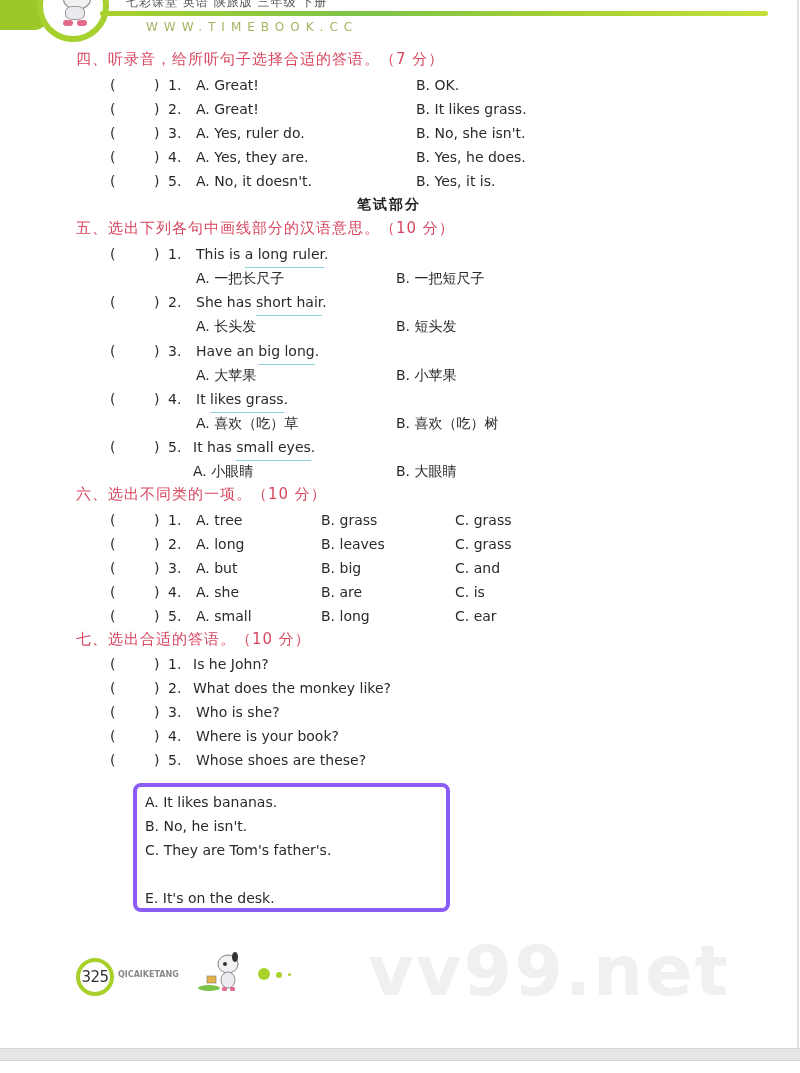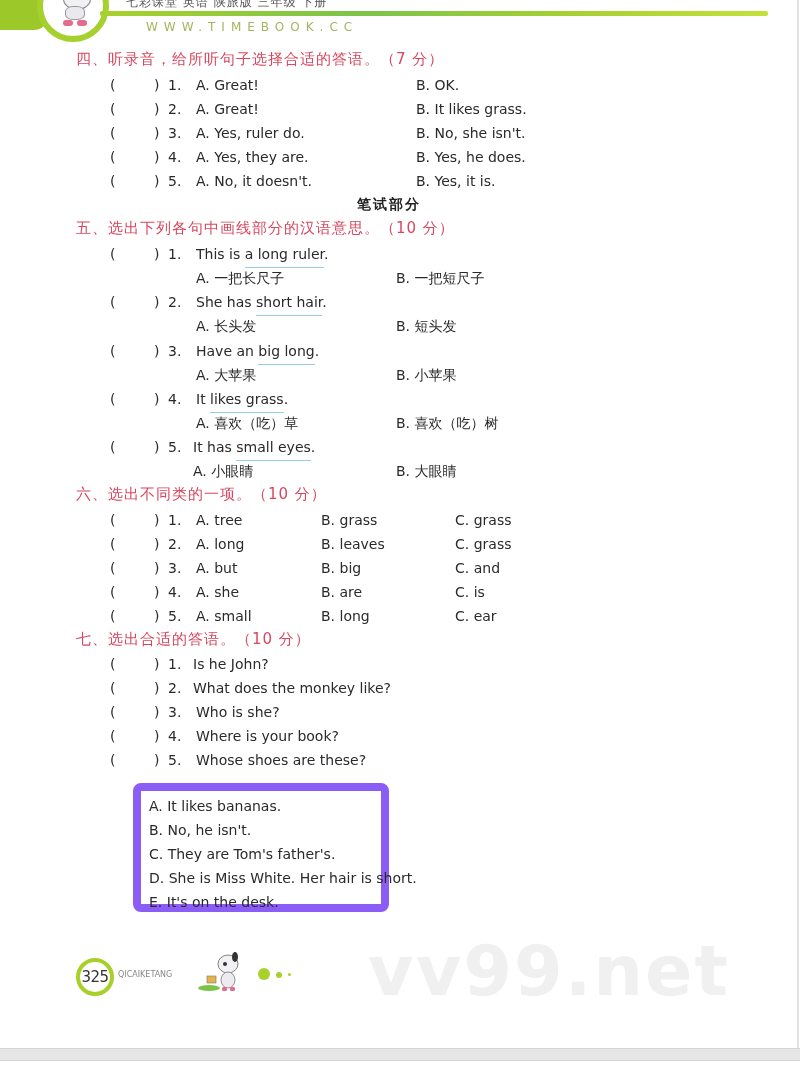--- a/index.html
+++ b/index.html
@@ -22,26 +22,26 @@
     .center-title { position: absolute; left: 357px; font-size: 14px; font-weight: bold; color: #222; letter-spacing: 2px; }
 
     .row { position: absolute; left: 0; height: 22px; font-size: 14px; white-space: nowrap; line-height: 22px; }
     .paren-l { position: absolute; left: 110px; }
     .paren-r { position: absolute; left: 154px; }
     .num { position: absolute; left: 168px; }
     .abs { position: absolute; }
     .ul { border-bottom: 1.5px solid #8fd0e2; padding-bottom: 5px; }
 
     
-    .choice-box { position: absolute; left: 133px; top: 783px; width: 256px; height: 129px; border: 8px solid #8b5cf6; border-radius: 8px; }
+    .choice-box { position: absolute; left: 133px; top: 783px; width: 317px; height: 129px; border: 4px solid #8b5cf6; border-radius: 8px; }
     .choice { position: absolute; left: 8px; font-size: 14px; white-space: nowrap; }
 
     
     .page-circle { position: absolute; left: 76px; top: 958px; width: 38px; height: 38px; border-radius: 50%; border: 4px solid #a7d02b; background: #fff; text-align: center; line-height: 30px; font-size: 15px; color: #333; letter-spacing: -0.5px; }
-    .brand { position: absolute; left: 118px; top: 970px; font-size: 8px; color: #888; letter-spacing: 0px; }
+    .brand { position: absolute; left: 118px; top: 970px; font-size: 8px; color: #888; letter-spacing: 0px; font-weight: bold; }
     .footer-mascot { position: absolute; left: 195px; top: 950px; width: 50px; height: 44px; }
     .dot { position: absolute; border-radius: 50%; background: #a9d12c; }
     .watermark { position: absolute; left: 368px; top: 930px; font-size: 70px; font-weight: bold; color: #f0f0f0; font-family: "DejaVu Sans", sans-serif; letter-spacing: 2px; }
 
     .gray-strip { position: absolute; left: 0; top: 1048px; width: 800px; height: 13px; background: #e6e6e6; border-top: 1px solid #d6d6d6; border-bottom: 1px solid #d6d6d6; }
     .right-edge { position: absolute; left: 797px; top: 0; width: 2px; height: 1048px; background: #e3e3e3; }
   </style>
 </head>
 <body>
 
@@ -228,21 +228,20 @@
   <span class="paren-l">(</span>
   <span class="paren-r">)</span>
   <span class="num">5.</span>
   <span class="abs" style="left:196px">Whose shoes are these?</span>
 </div>
 
 <div class="choice-box">
   <div class="choice" style="top:7px">A.  It likes bananas.</div>
   <div class="choice" style="top:31px">B.  No, he isn't.</div>
   <div class="choice" style="top:55px">C.  They are Tom's father's.</div>
-  <div class="choice" style="top:79px">D.  She is Miss White. Her hair is short.</div>
   <div class="choice" style="top:103px">E.  It's on the desk.</div>
 </div>
 
 <div class="page-circle">325</div>
 <div class="brand">QICAIKETANG</div>
 <svg class="footer-mascot" viewBox="0 0 50 44">
   <ellipse cx="14" cy="38" rx="11" ry="3" fill="#7cc34a"></ellipse>
   <rect x="12" y="26" width="9" height="7" fill="#e6b44a" stroke="#777" stroke-width="0.6"></rect>
   <ellipse cx="33" cy="14" rx="10" ry="9" fill="#f2f2f4" stroke="#666" stroke-width="0.8"></ellipse>
   <ellipse cx="40" cy="7" rx="3" ry="5" fill="#333"></ellipse>

